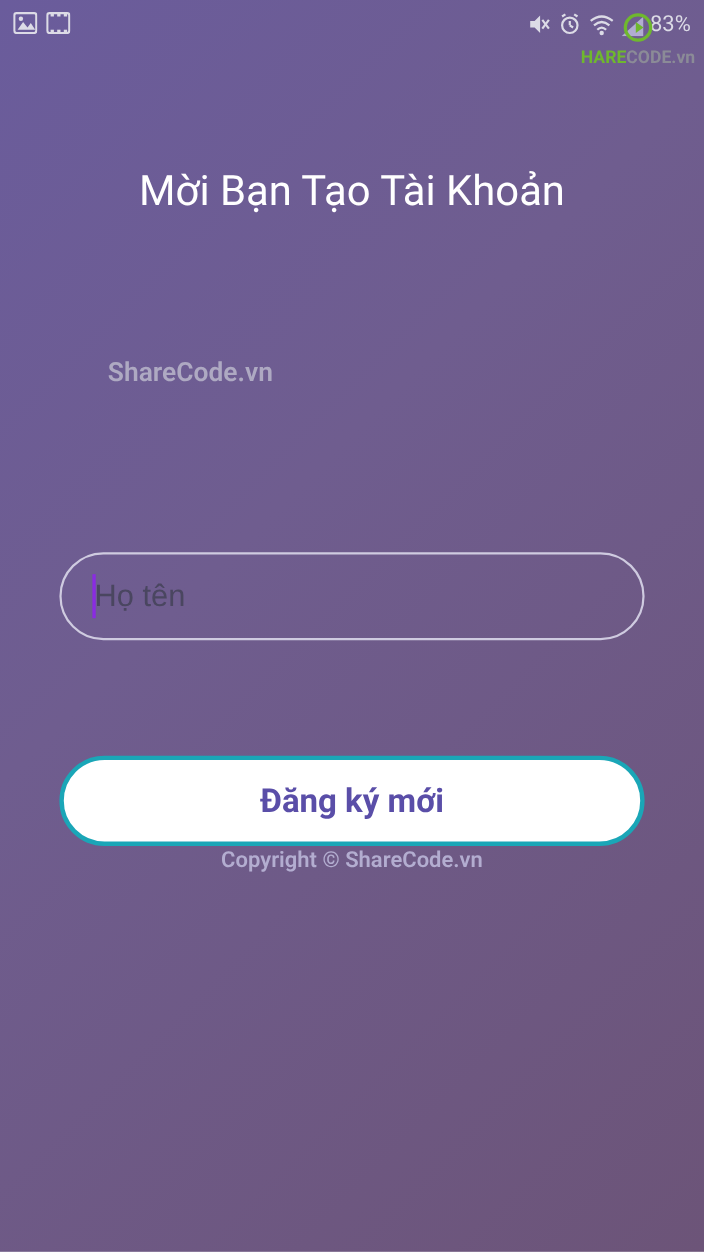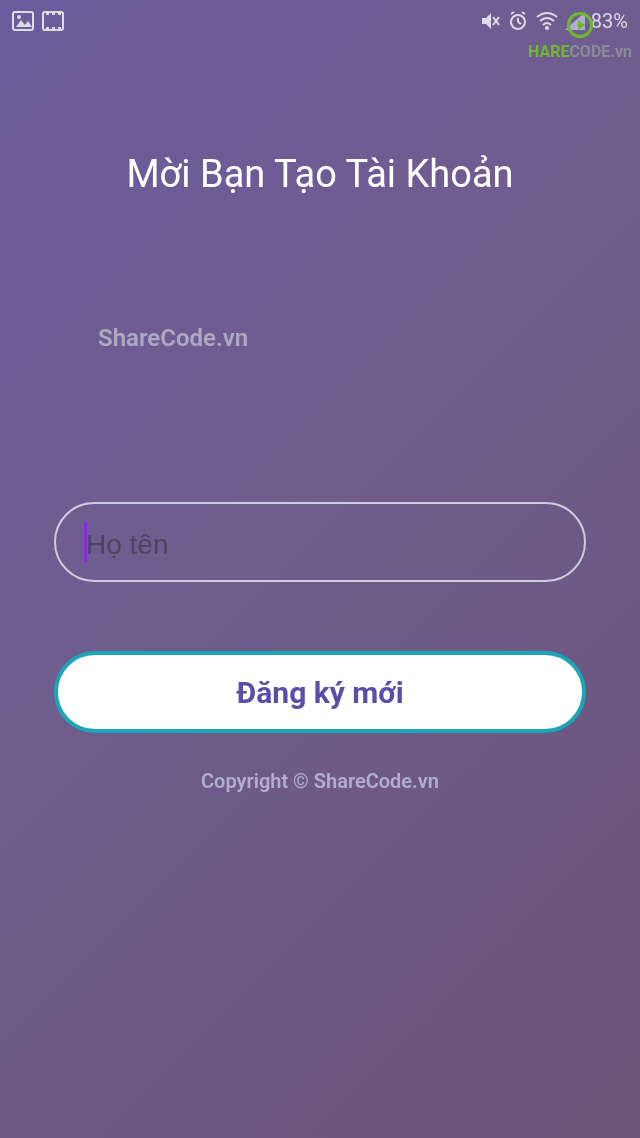--- a/index.html
+++ b/index.html
@@ -25,21 +25,21 @@
   color: #dcdbe6;
   position: relative;
 }
 .status-left {
   display: flex;
   align-items: center;
   gap: 8px;
 }
 .status-right {
   display: flex;
-  align-items: center;
+  align-items: flex-end;
   gap: 6px;
   font-size: 20px;
 }
 .status-icon {
   display: inline-block;
 }
 .status-icon svg {
   display: block;
 }
 .battery-text {
@@ -69,59 +69,58 @@
 }
 .field {
   position: relative;
 }
 .input {
   width: 100%;
   height: 80px;
   border: 2px solid #cfcbe0;
   border-radius: 40px;
   background: transparent;
-  font-size: 36px;
+  font-size: 27px;
   color: #0c4a6e;
   padding: 0 30px;
   outline: none;
 }
 .input::placeholder {
   color: #4a4660;
   font-size: 28px;
 }
 .cursor {
   position: absolute;
   left: 30px;
   top: 20px;
   width: 3px;
   height: 40px;
   background: #8a2be2;
 }
 .button {
   width: calc(100% - 108px);
   height: 82px;
-  margin: 69px 54px 0 54px;
+  margin: 105px 54px 0 54px;
   border: 4px solid #1aa6b7;
   border-radius: 41px;
   background: #ffffff;
   color: #5a4ea8;
   font-size: 30px;
   font-weight: 700;
   text-align: center;
   display: flex;
   align-items: center;
   justify-content: center;
   cursor: pointer;
 }
 .copyright {
   color: #b3add0;
   font-size: 20px;
   font-weight: 600;
   text-align: center;
-  margin-top: 36px;
 }
 .watermark-logo {
   position: absolute;
   top: 12px;
   right: 8px;
   display: flex;
   align-items: center;
   gap: 4px;
   flex-direction: column;
 }

